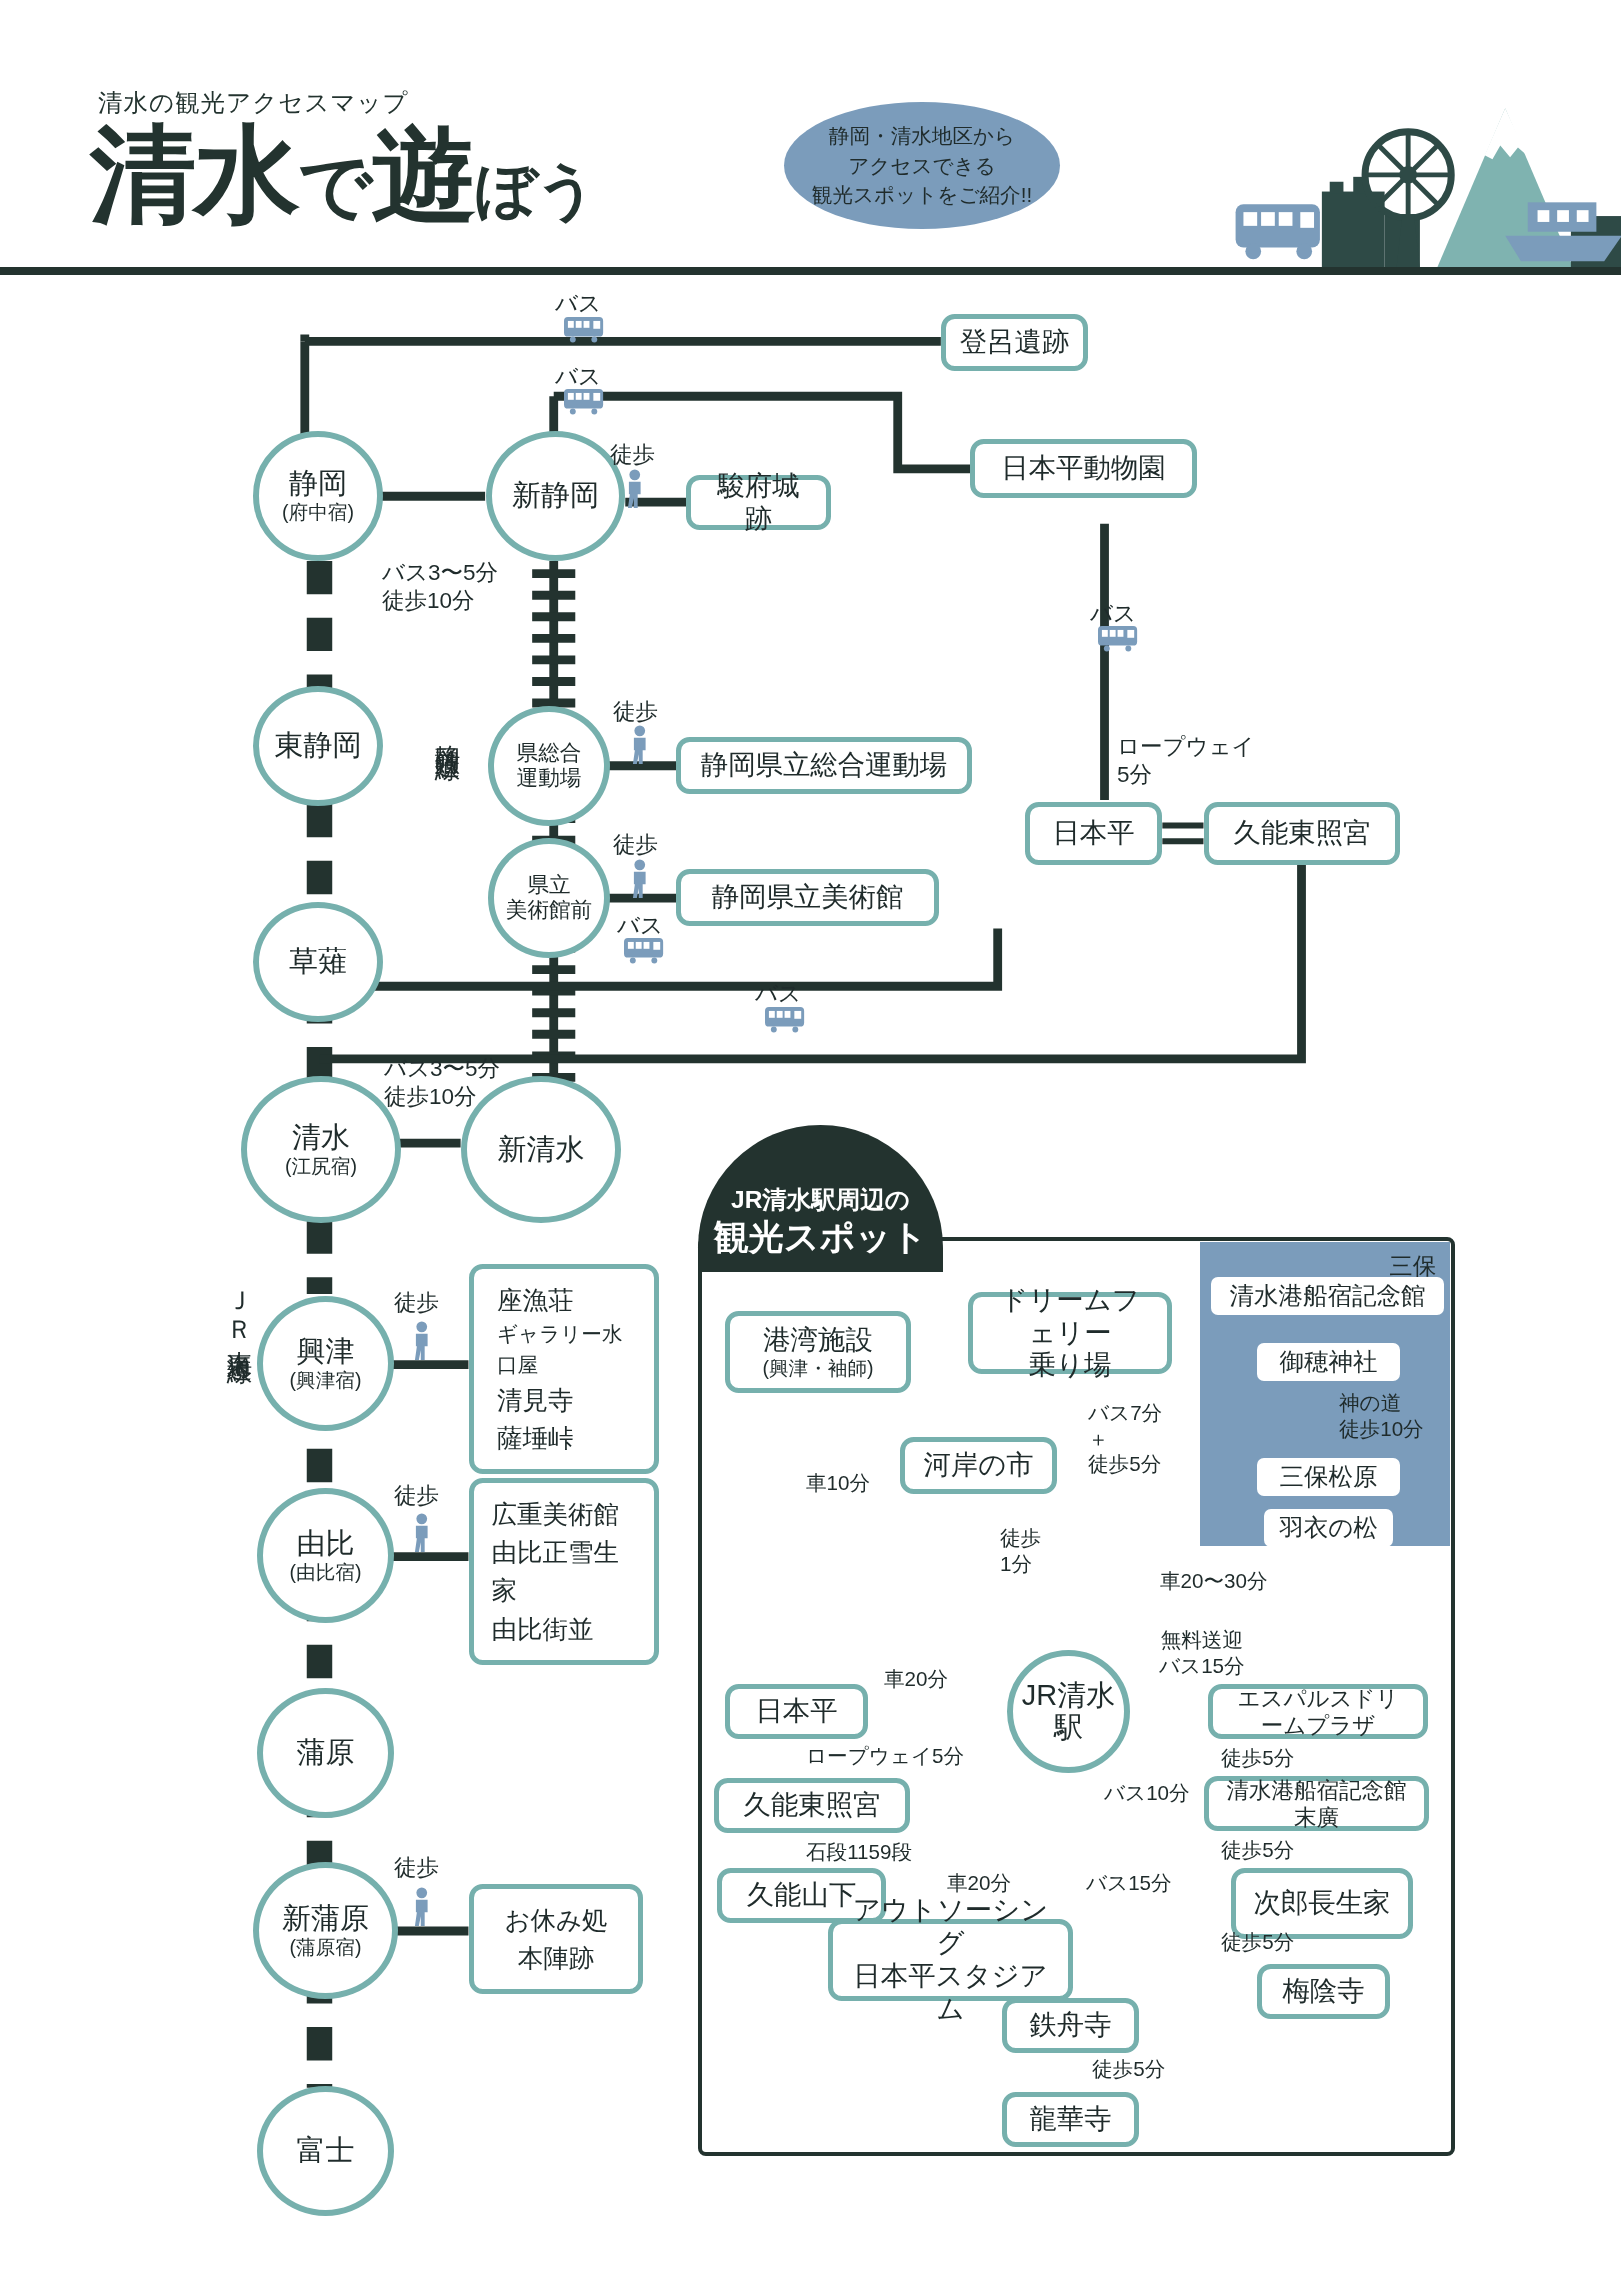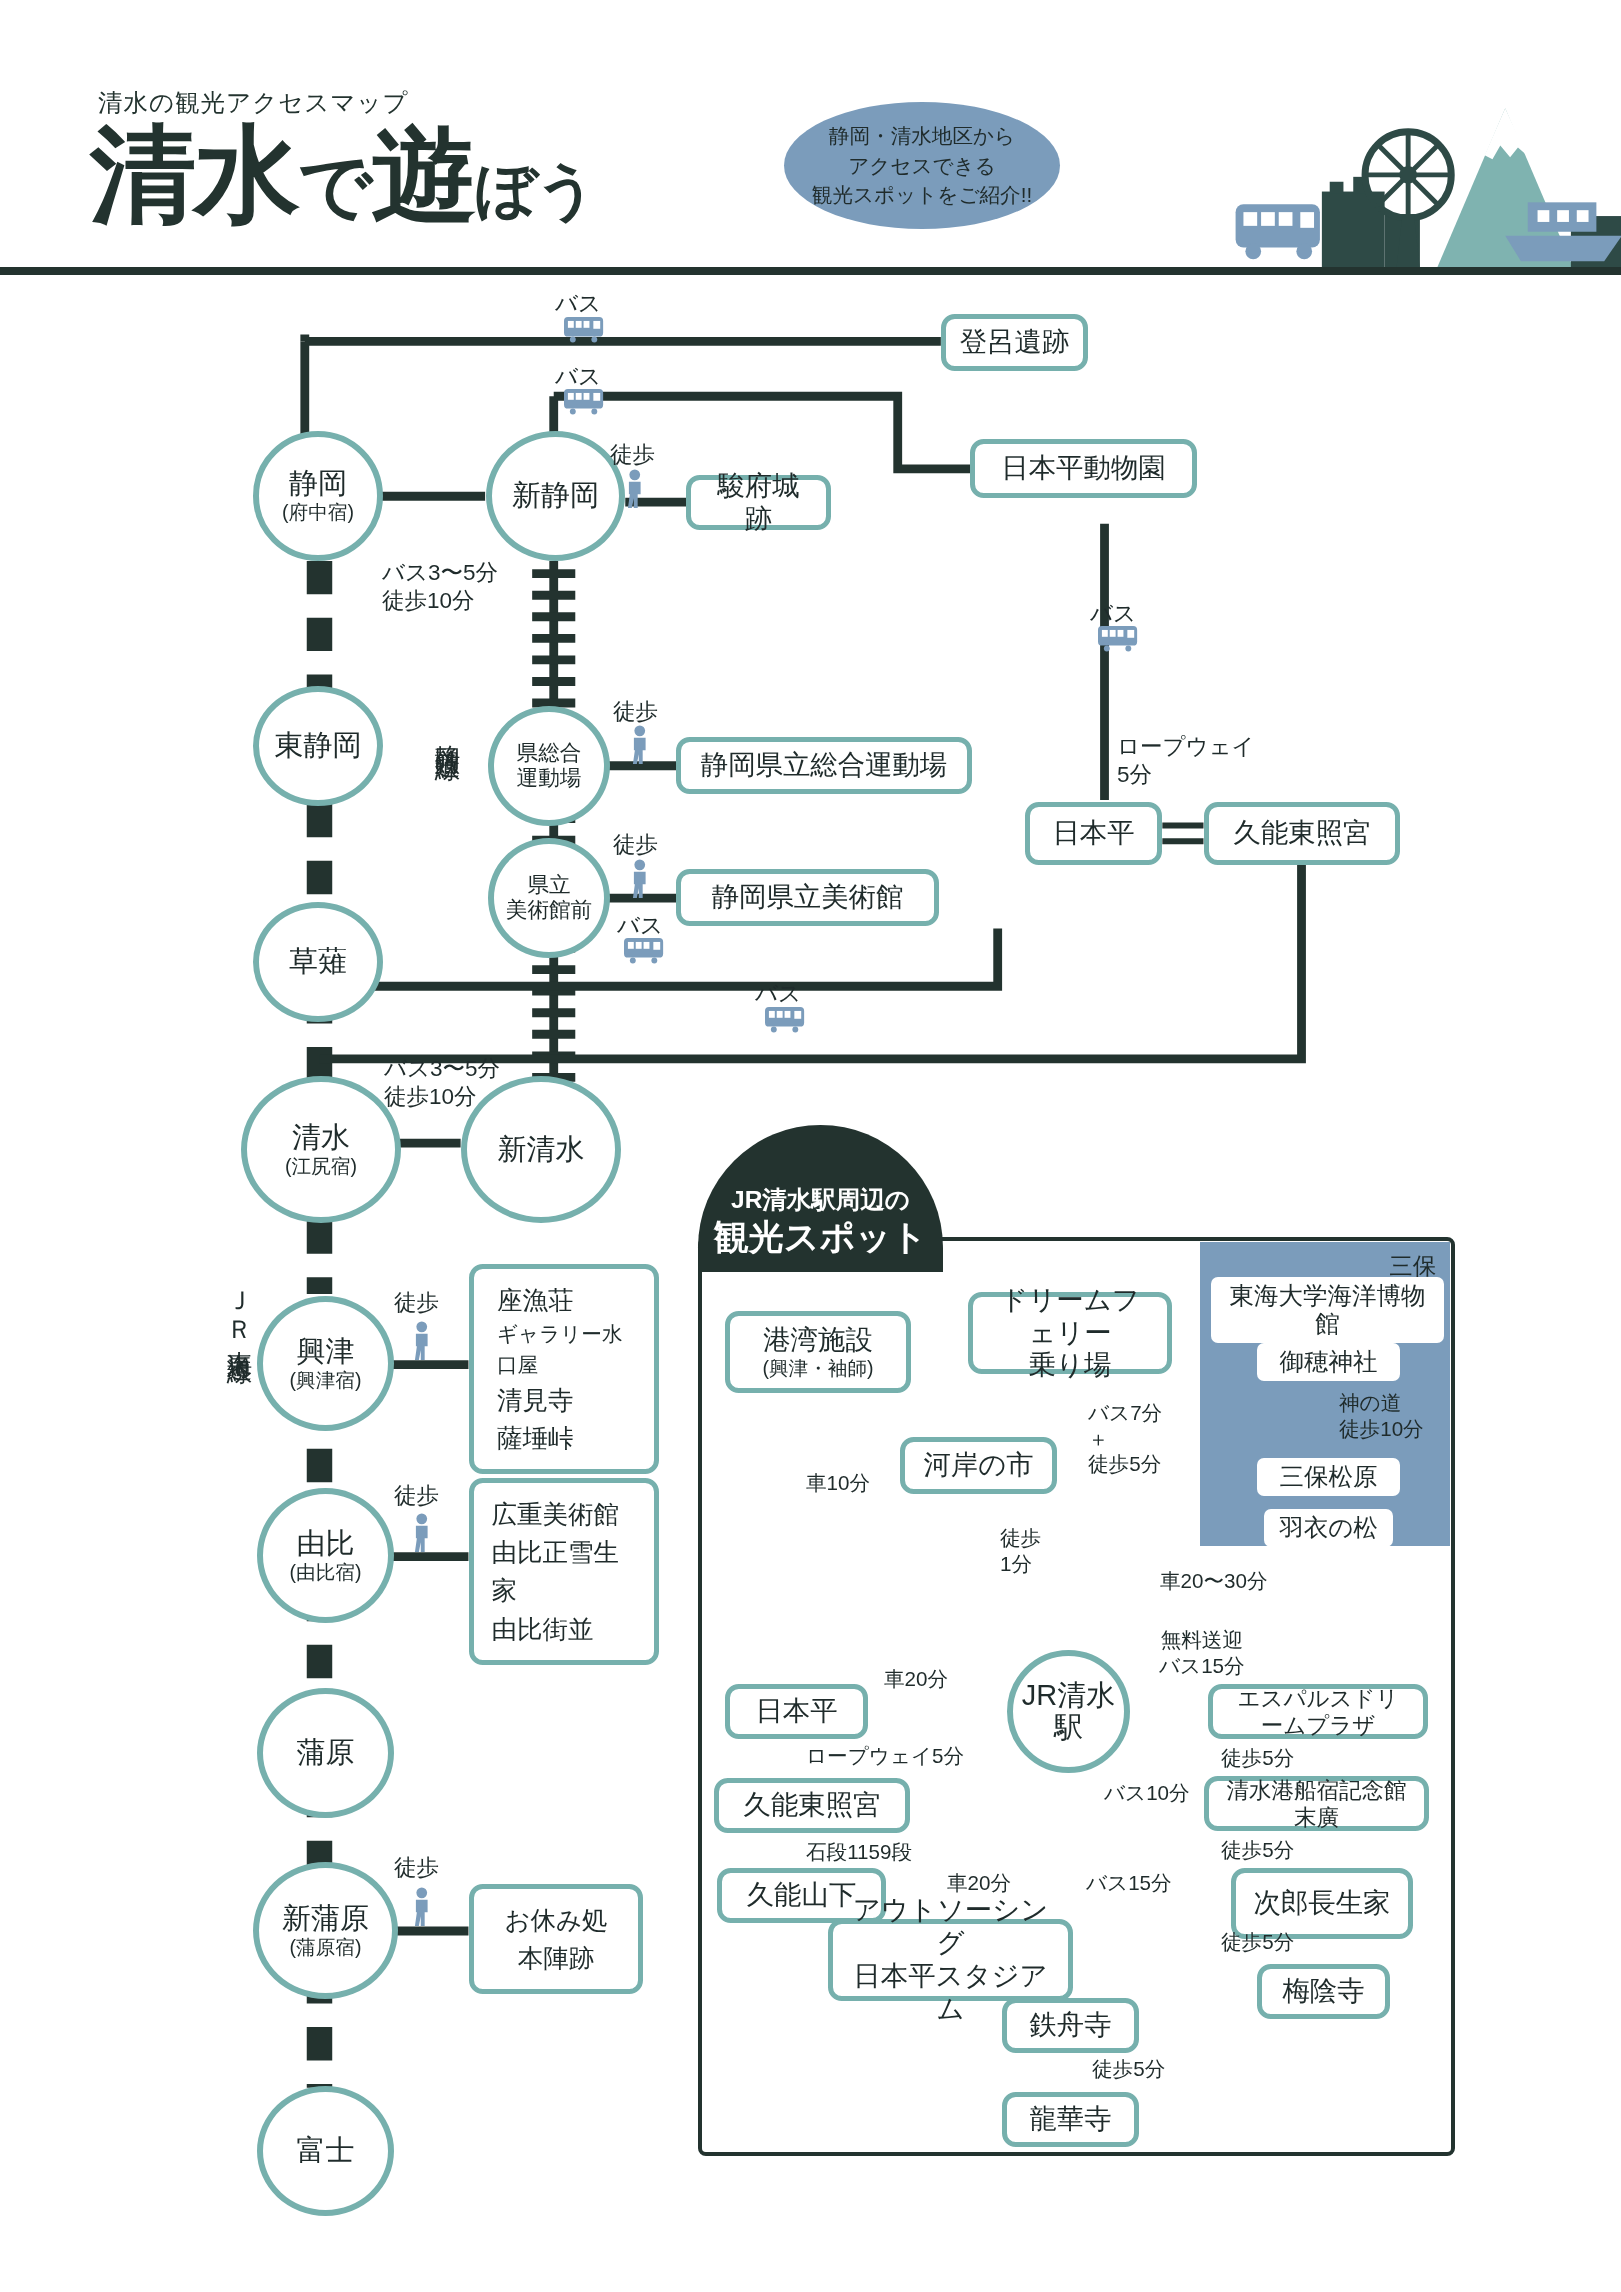--- a/index.html
+++ b/index.html
@@ -535,21 +535,21 @@
   <div class="lbl sm" style="left:1088px; top:1400px;">
     <div>バス7分</div>
     <div>＋</div>
     <div>徒歩5分</div>
   </div>
   <div class="lbl sm" style="left:1160px; top:1568px;">
     <span>車20〜30分</span>
   </div>
 
   <div class="wbox" style="left:1211px; top:1277px; width:233px;">
-    <span>東海大学海洋博物館</span>
+    <span>清水港船宿記念館</span>
   </div>
   <div class="wbox" style="left:1257px; top:1343px; width:143px;">
     <span>御穂神社</span>
   </div>
   <div class="lbl sm" style="left:1339px; top:1390px; text-align:left;">
     <div>神の道</div>
     <div>徒歩10分</div>
   </div>
   <div class="wbox" style="left:1257px; top:1458px; width:143px;">
     <span>三保松原</span>

